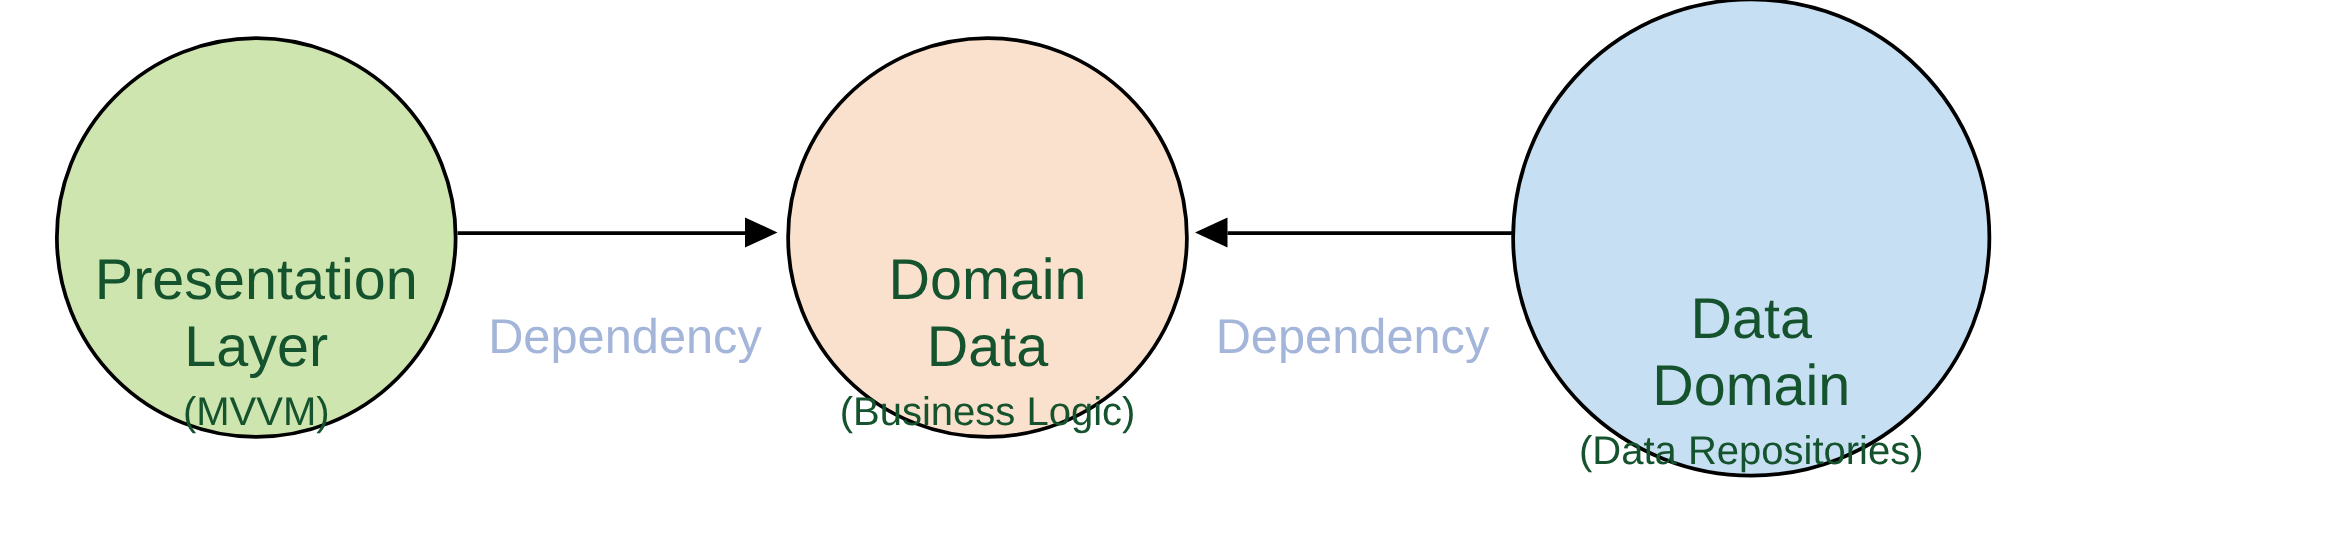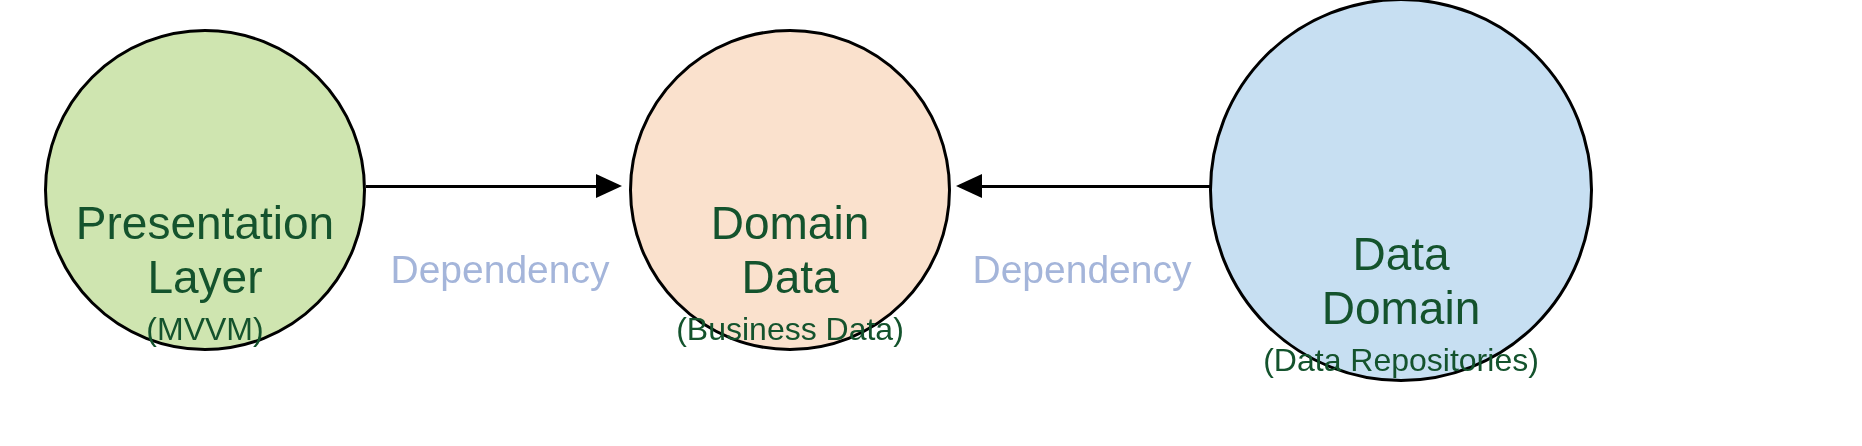--- a/index.html
+++ b/index.html
@@ -72,21 +72,21 @@
 
   <div class="node" style="left:44px; top:29px; width:322px; height:322px; background:#cfe5b0;">
     <div class="node-title">Presentation
 Layer</div>
     <div class="node-subtitle">(MVVM)</div>
   </div>
 
   <div class="node" style="left:629px; top:29px; width:322px; height:322px; background:#fae1cd;">
     <div class="node-title">Domain
 Data</div>
-    <div class="node-subtitle">(Business Data)</div>
+    <div class="node-subtitle">(Business Logic)</div>
   </div>
 
   <div class="node" style="left:1209px; top:29px; width:322px; height:322px; background:#c7dff2;
               width:384px; height:384px; top:-2px; left:1209px;">
     <div class="node-title">Data
 Domain</div>
     <div class="node-subtitle">(Data Repositories)</div>
   </div>
 
   <div class="edge" style="left:366px; top:185px; width:232px;"></div>

